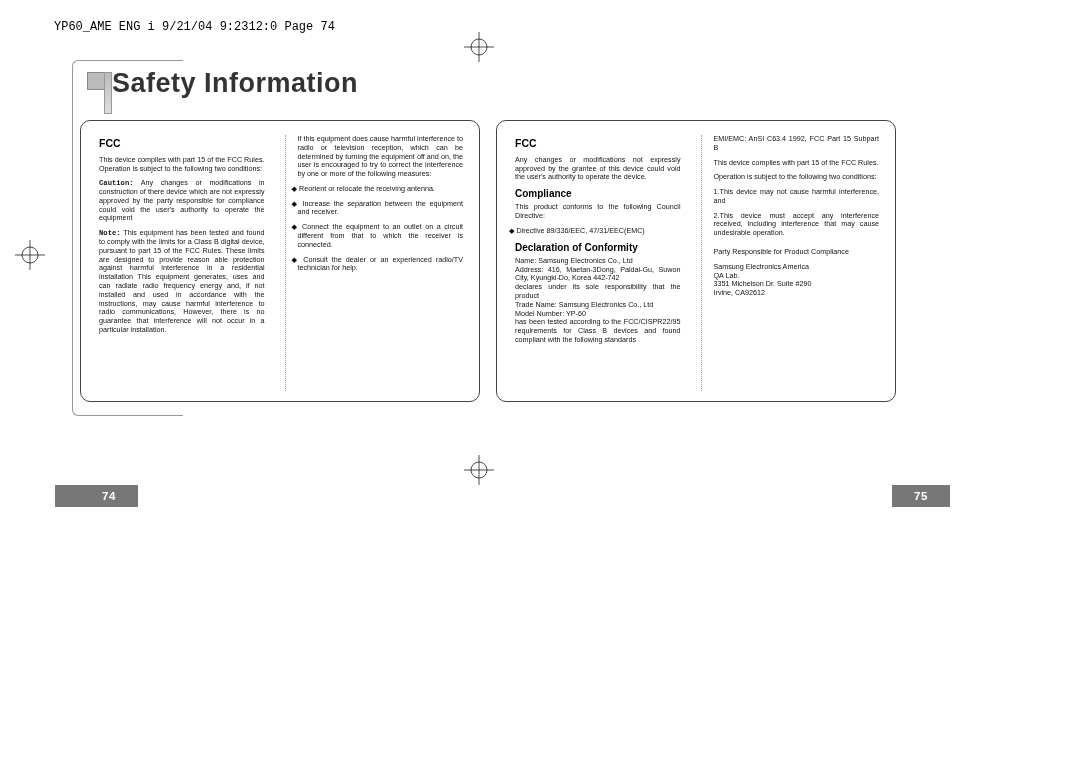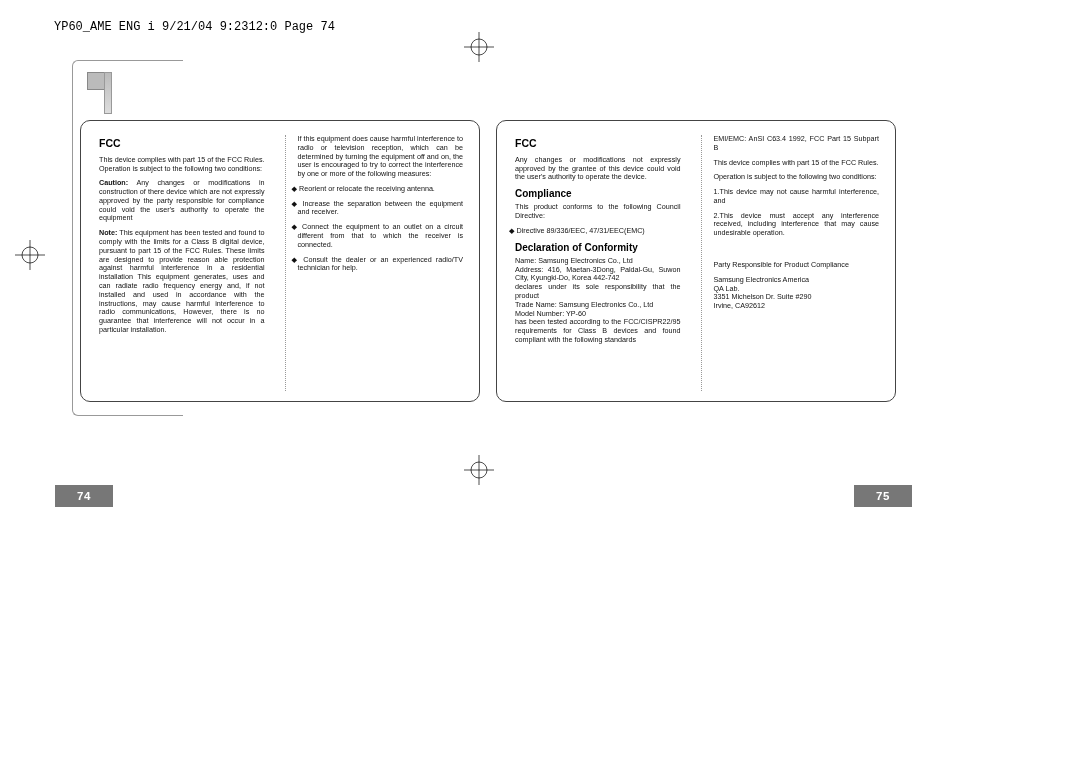--- a/index.html
+++ b/index.html
@@ -144,23 +144,23 @@
     height: 22px;
     background: #777;
     color: #fff;
     font-size: 11.5px;
     font-weight: 600;
     display: flex;
     align-items: center;
     justify-content: center;
     letter-spacing: 0.5px;
   }
-  .pn-left { left: -17px; }
-  .pn-right { left: 782px; }
-  b { font-weight: 700; }
+  .pn-left { left: -17px; padding-left: 25px; }
+  .pn-right { left: 820px; }
+  b { font-weight: 700; font-family: Liberation Mono, monospace; }
 </style>
 </head>
 <body>
 
 <div class="page-header">YP60_AME ENG i  9/21/04 9:2312:0  Page 74</div>
 
 <div class="cropmark crop-h-top">
   <svg width="30" height="30">
       <circle cx="15" cy="15" r="8" fill="none" stroke="#000" stroke-width="0.7"></circle>
       <line x1="15" y1="0" x2="15" y2="30" stroke="#000" stroke-width="0.7"></line>
@@ -180,20 +180,21 @@
       <line x1="15" y1="0" x2="15" y2="30" stroke="#000" stroke-width="0.7"></line>
       <line x1="0" y1="15" x2="30" y2="15" stroke="#000" stroke-width="0.7"></line>
     </svg>
 </div>
 
 <div class="page-spread">
 
   <div class="side-outline"></div>
   <div class="accent-square"></div>
   <div class="accent-bar"></div>
+  <div class="title">Safety Information</div>
 
   <div class="left-panel">
     <div class="cols">
       <div class="col">
         <div class="section-head">FCC</div>
         <p class="body">This device complies with part 15 of the FCC Rules. Operation is subject to the following two conditions:</p>
         <p class="body"><b>Caution:</b><span> Any changes or modifications in construction of there device which are not expressly approved by the party responsible for compliance could void the user's authority to operate the equipment</span></p>
         <p class="body"><b>Note:</b><span> This equipment has been tested and found to comply with the limits for a Class B digital device, pursuant to part 15 of the FCC Rules. These limits are designed to provide reason able protection against harmful interference in a residential installation This equipment generates, uses and can radiate radio frequency energy and, if not installed and used in accordance with the instructions, may cause harmful interference to radio communications, However, there is no guarantee that interference will not occur in a particular installation.</span></p>
       </div>
       <div class="col dot-sep">
@@ -221,21 +222,21 @@
 Trade Name: Samsung Electronics Co., Ltd
 Model Number:  YP-60
 has been tested according to the FCC/CISPR22/95 requirements for Class B devices and found compliant with the following standards</p>
       </div>
       <div class="col dot-sep">
         <p class="body">EMI/EMC: AnSI C63.4 1992, FCC Part 15 Subpart B</p>
         <p class="body">This device complies with part 15 of the FCC Rules.</p>
         <p class="body">Operation is subject to the following two conditions:</p>
         <p class="body">1.This device may not cause harmful interference, and</p>
         <p class="body">2.This device must accept any interference received, including interference that may cause undesirable operation.</p>
-        <p class="body" style="margin-top:23px">Party Responsible for Product Compliance</p>
+        <p class="body" style="margin-top:10px">Party Responsible for Product Compliance</p>
         <p class="body" style="white-space:pre-line">Samsung Electronics America
 QA Lab.
 3351 Michelson Dr. Suite #290
 Irvine, CA92612</p>
       </div>
     </div>
   </div>
 
   <div class="page-num-bar pn-left">74</div>
   <div class="page-num-bar pn-right">75</div>

